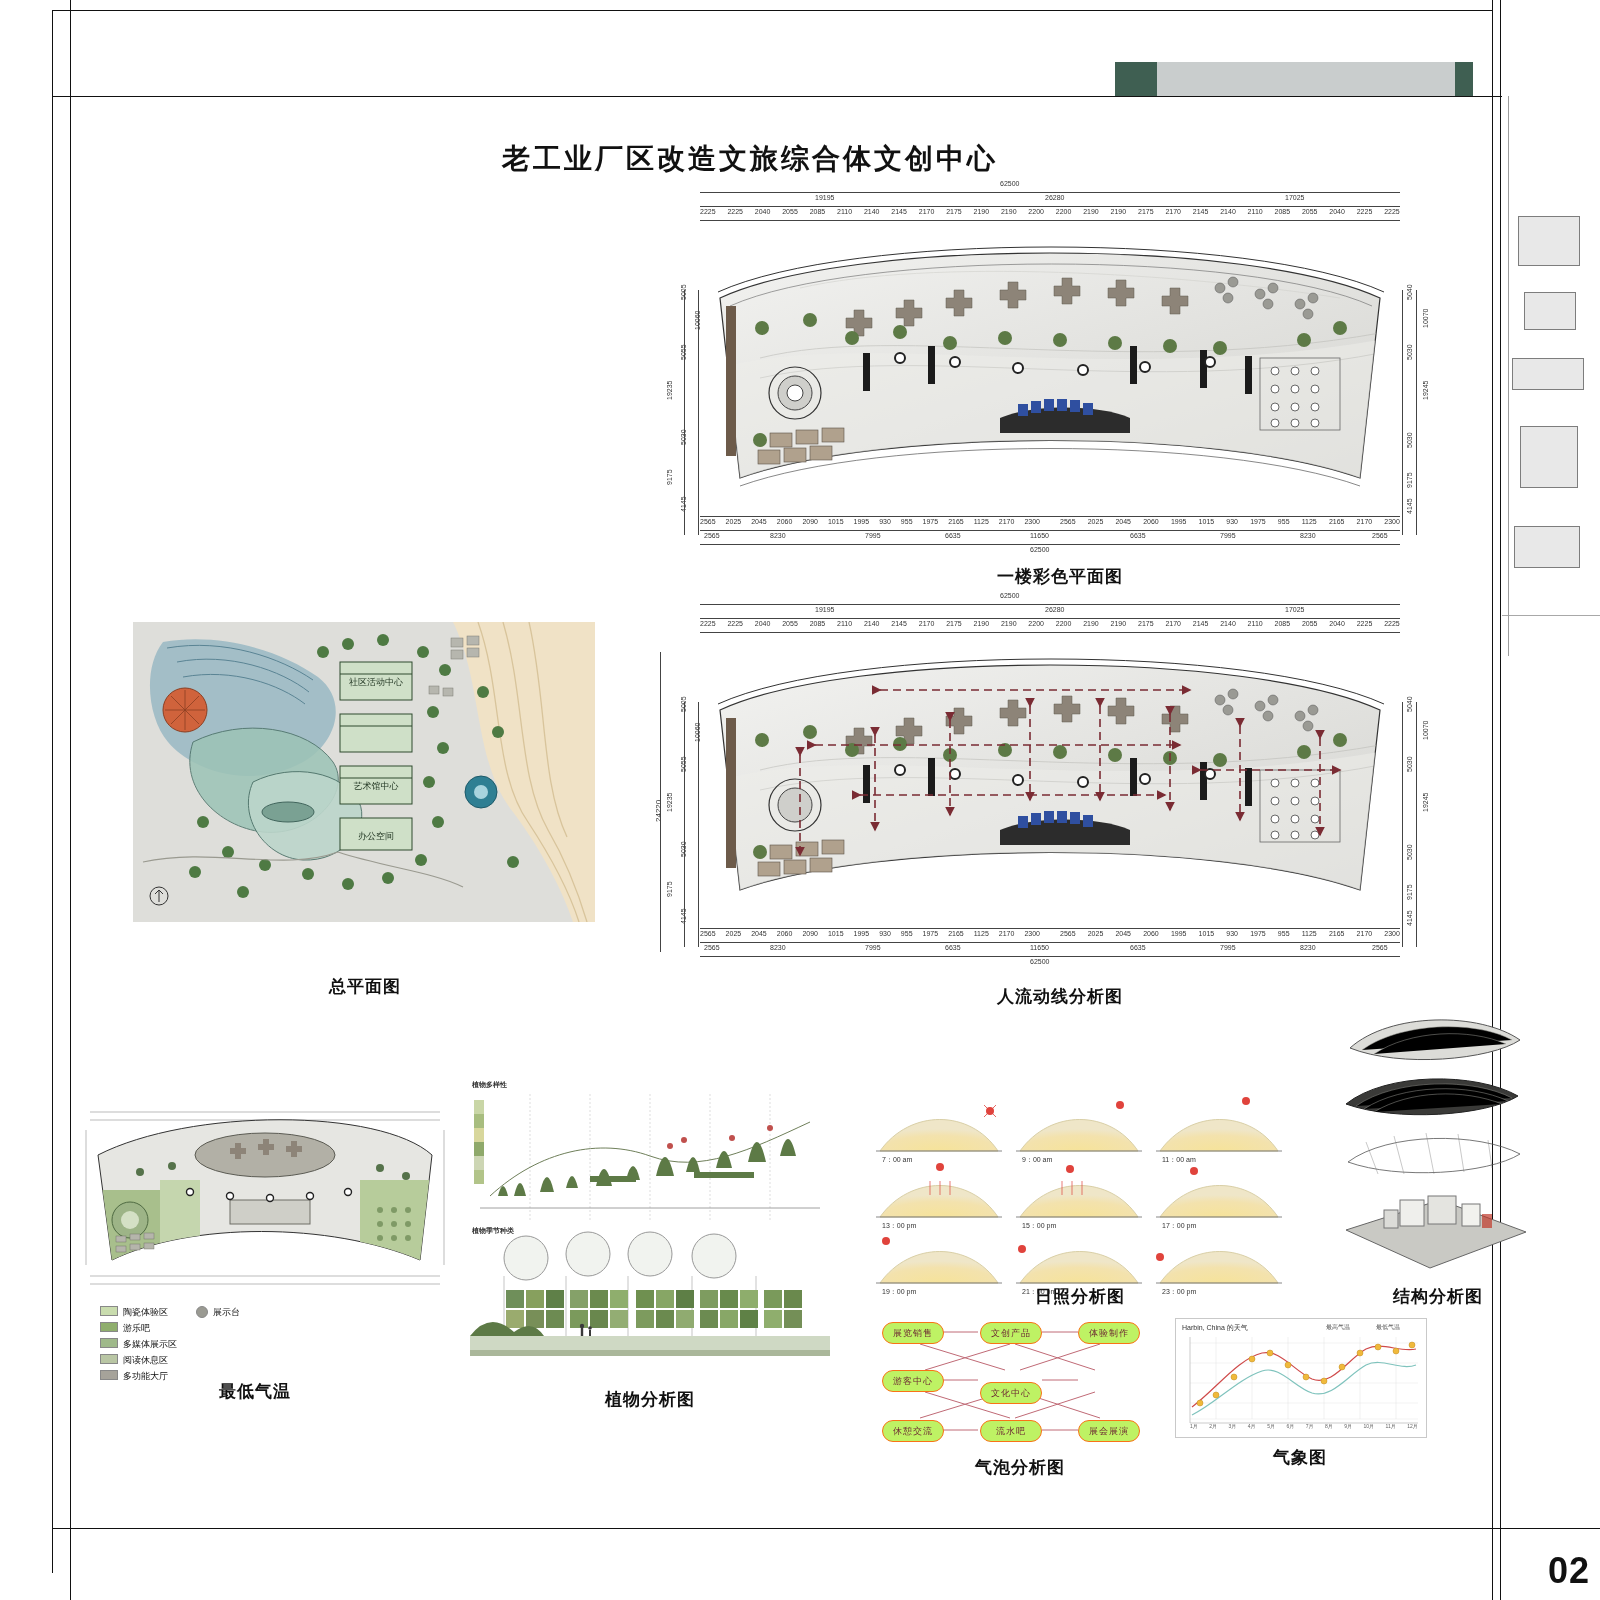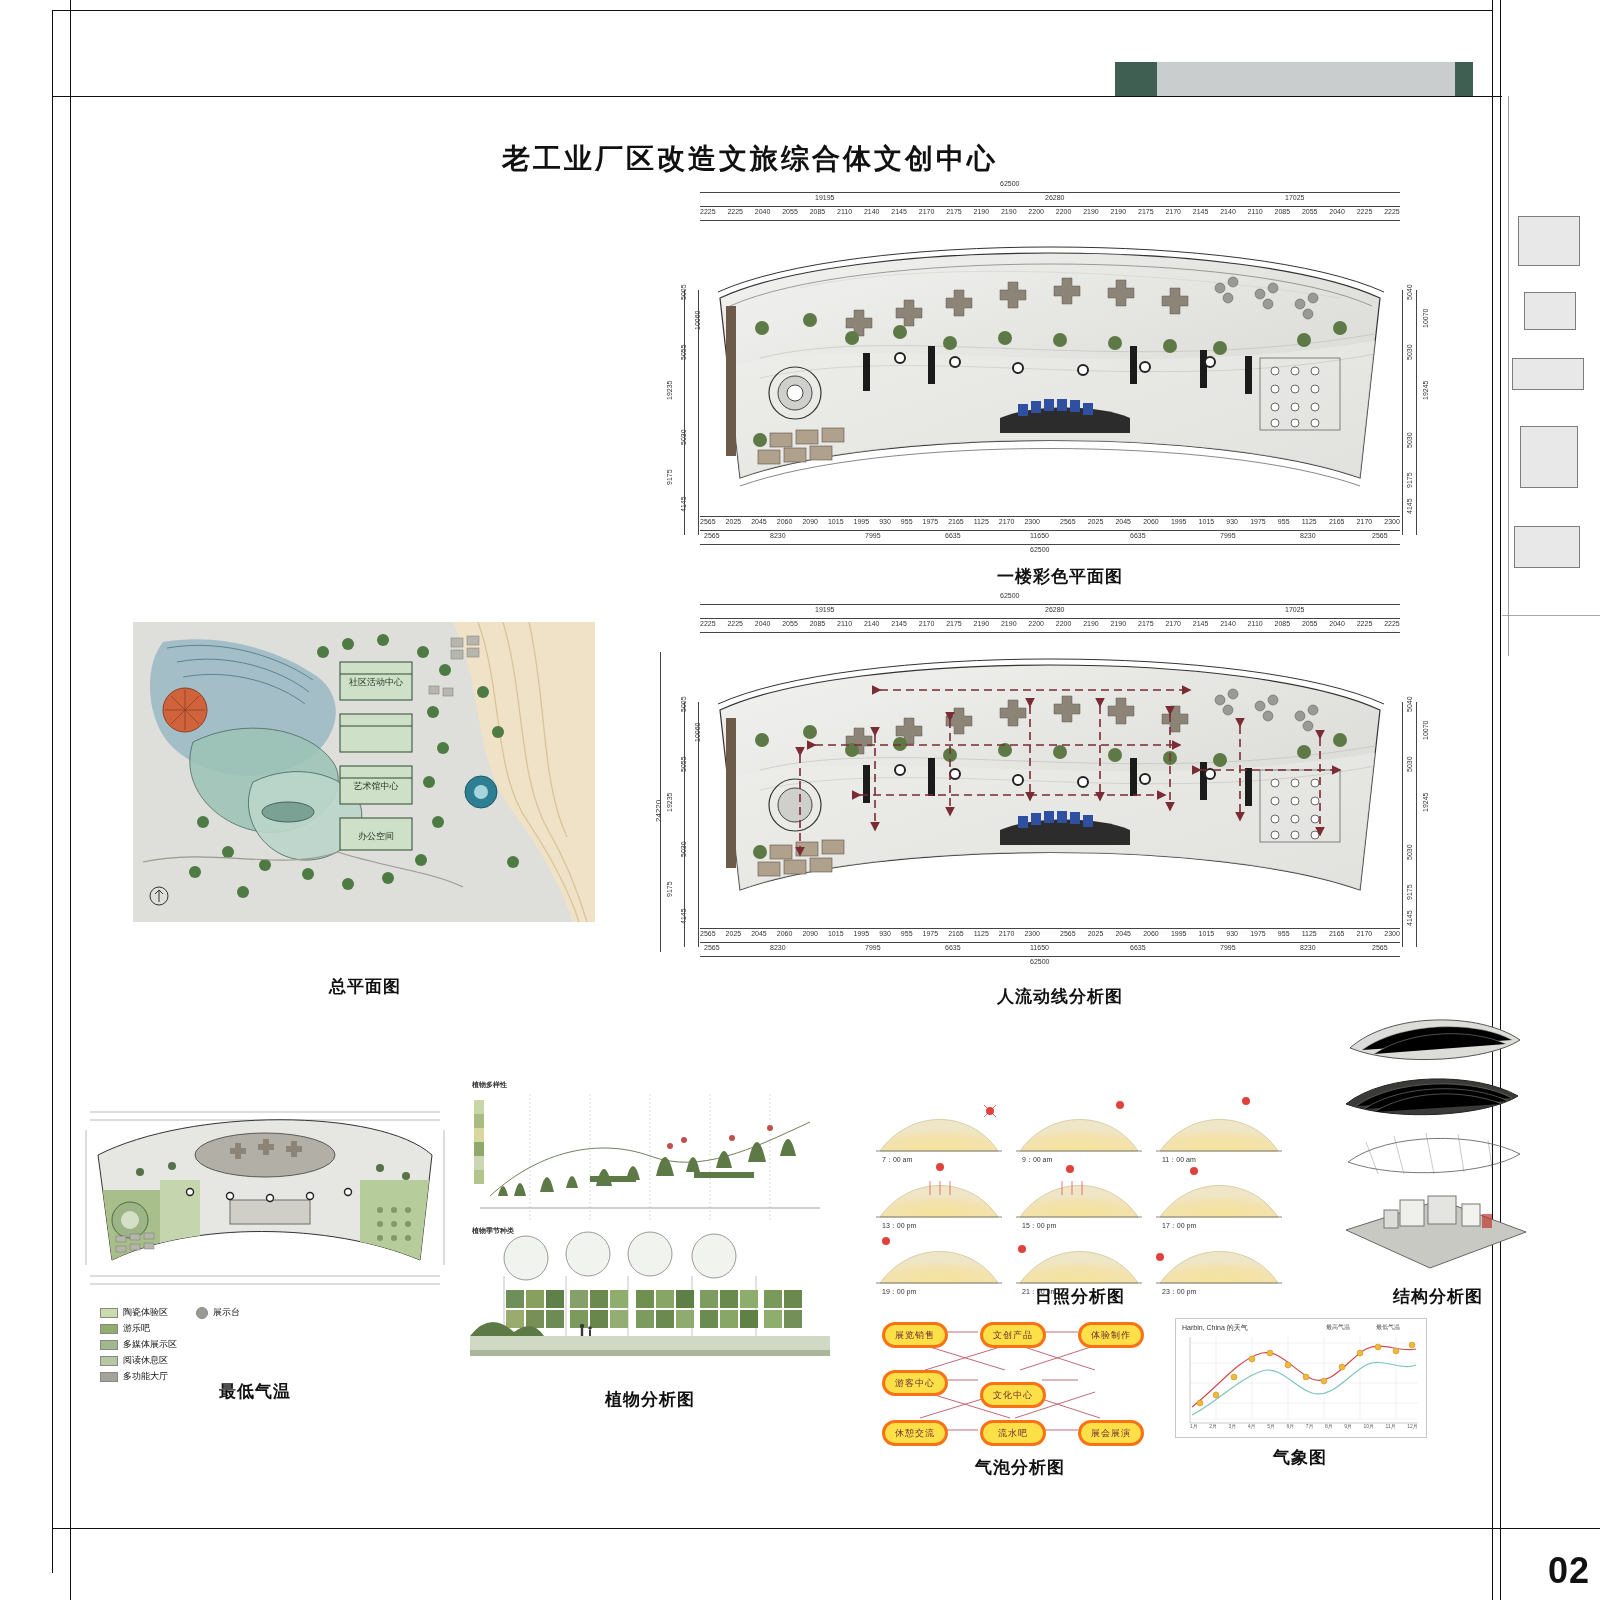--- a/index.html
+++ b/index.html
@@ -88,26 +88,26 @@
     transform:rotate(-90deg);transform-origin:left top;white-space:nowrap;
   }
 
   
   .masterplan{
     position:absolute;left:133px;top:622px;width:462px;height:300px;
     background:#d9d9d4;border:0;overflow:hidden;
   }
   
   .legend{position:absolute;font-size:9px;color:#111;}
-  .legend .row{display:flex;align-items:center;margin-bottom:3px;}
+  .legend .row{display:flex;margin-bottom:3px;}
   .legend .sw{width:16px;height:8px;margin-right:5px;display:inline-block;border:1px solid #888;}
   .sun-label{position:absolute;font-size:7px;color:#333;}
 
   .bubble{
-    position:absolute;border:3px solid #f97316;background:#fde047;border-radius:14px;
+    position:absolute;border:1px solid #f97316;background:#bef264;border-radius:14px;
     font-size:9px;color:#6d2a33;display:flex;align-items:center;justify-content:center;
     letter-spacing:1px;
   }
 
   .weather{
     position:absolute;left:1175px;top:1318px;width:250px;height:118px;
     background:#fff;border:1px solid #c9c9c9;overflow:hidden;
   }
   .weather .wtitle{position:absolute;left:6px;top:4px;font-size:7px;color:#333;}
 

